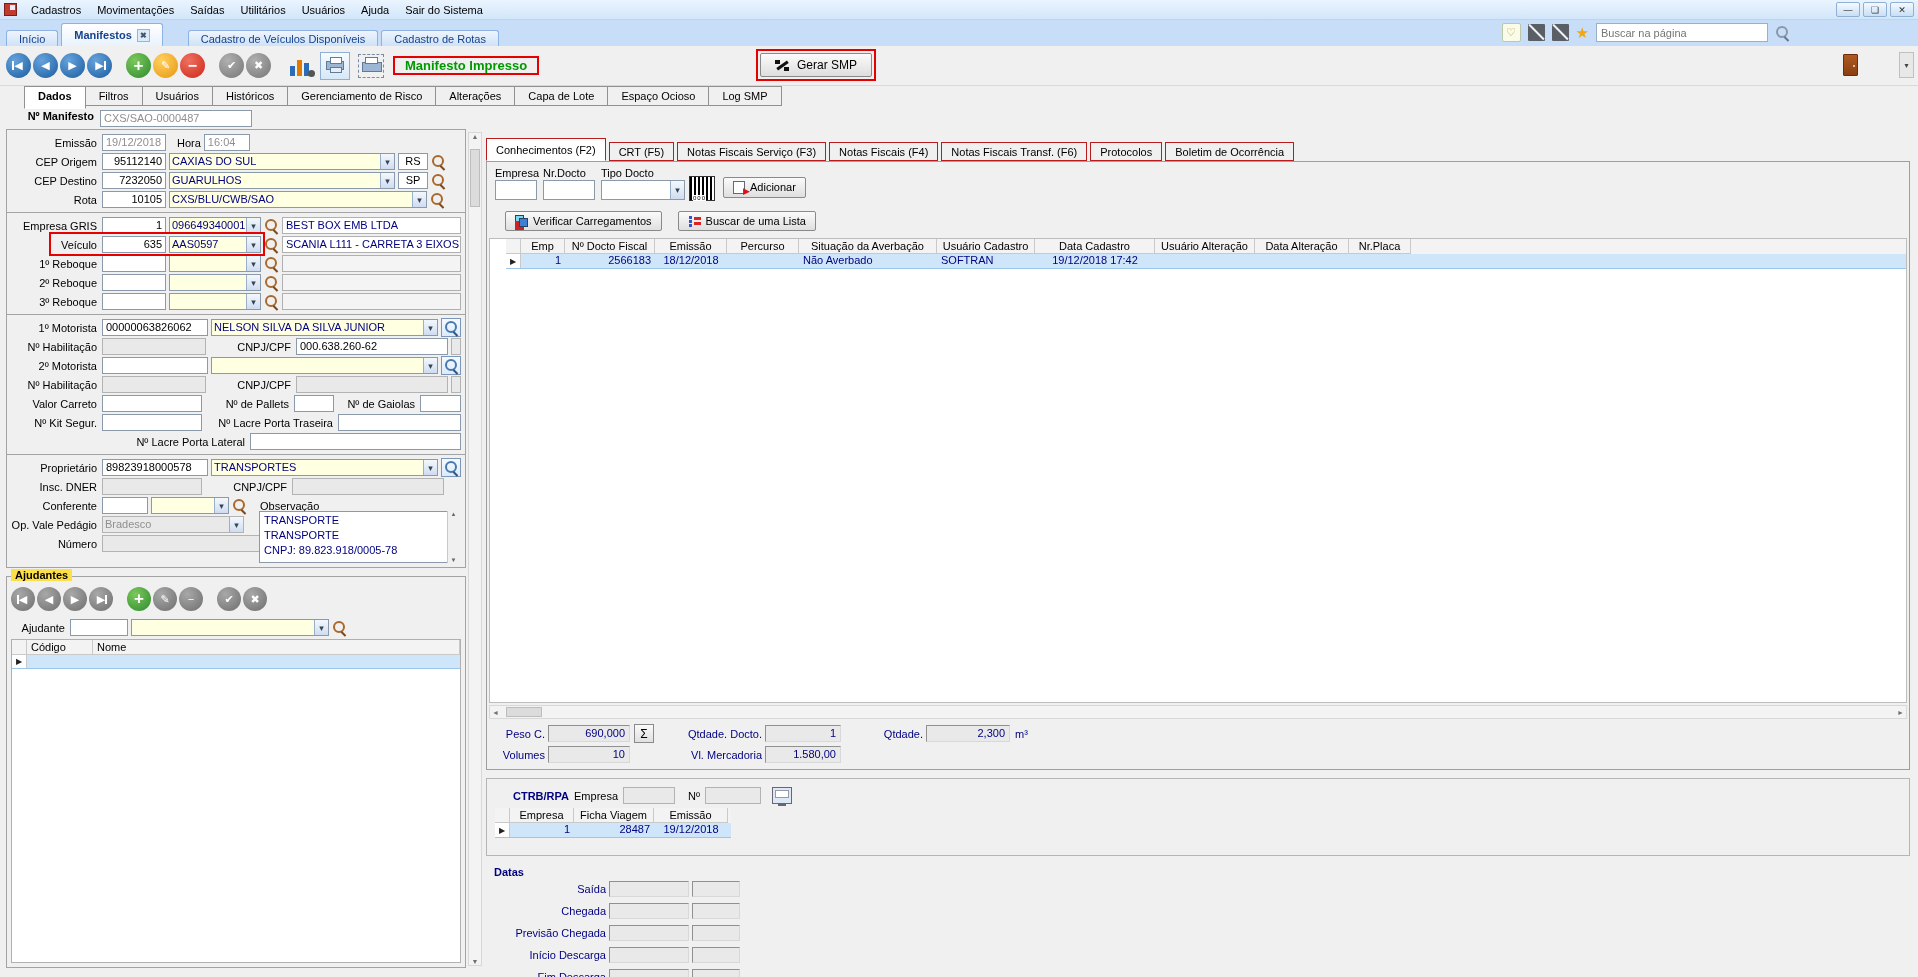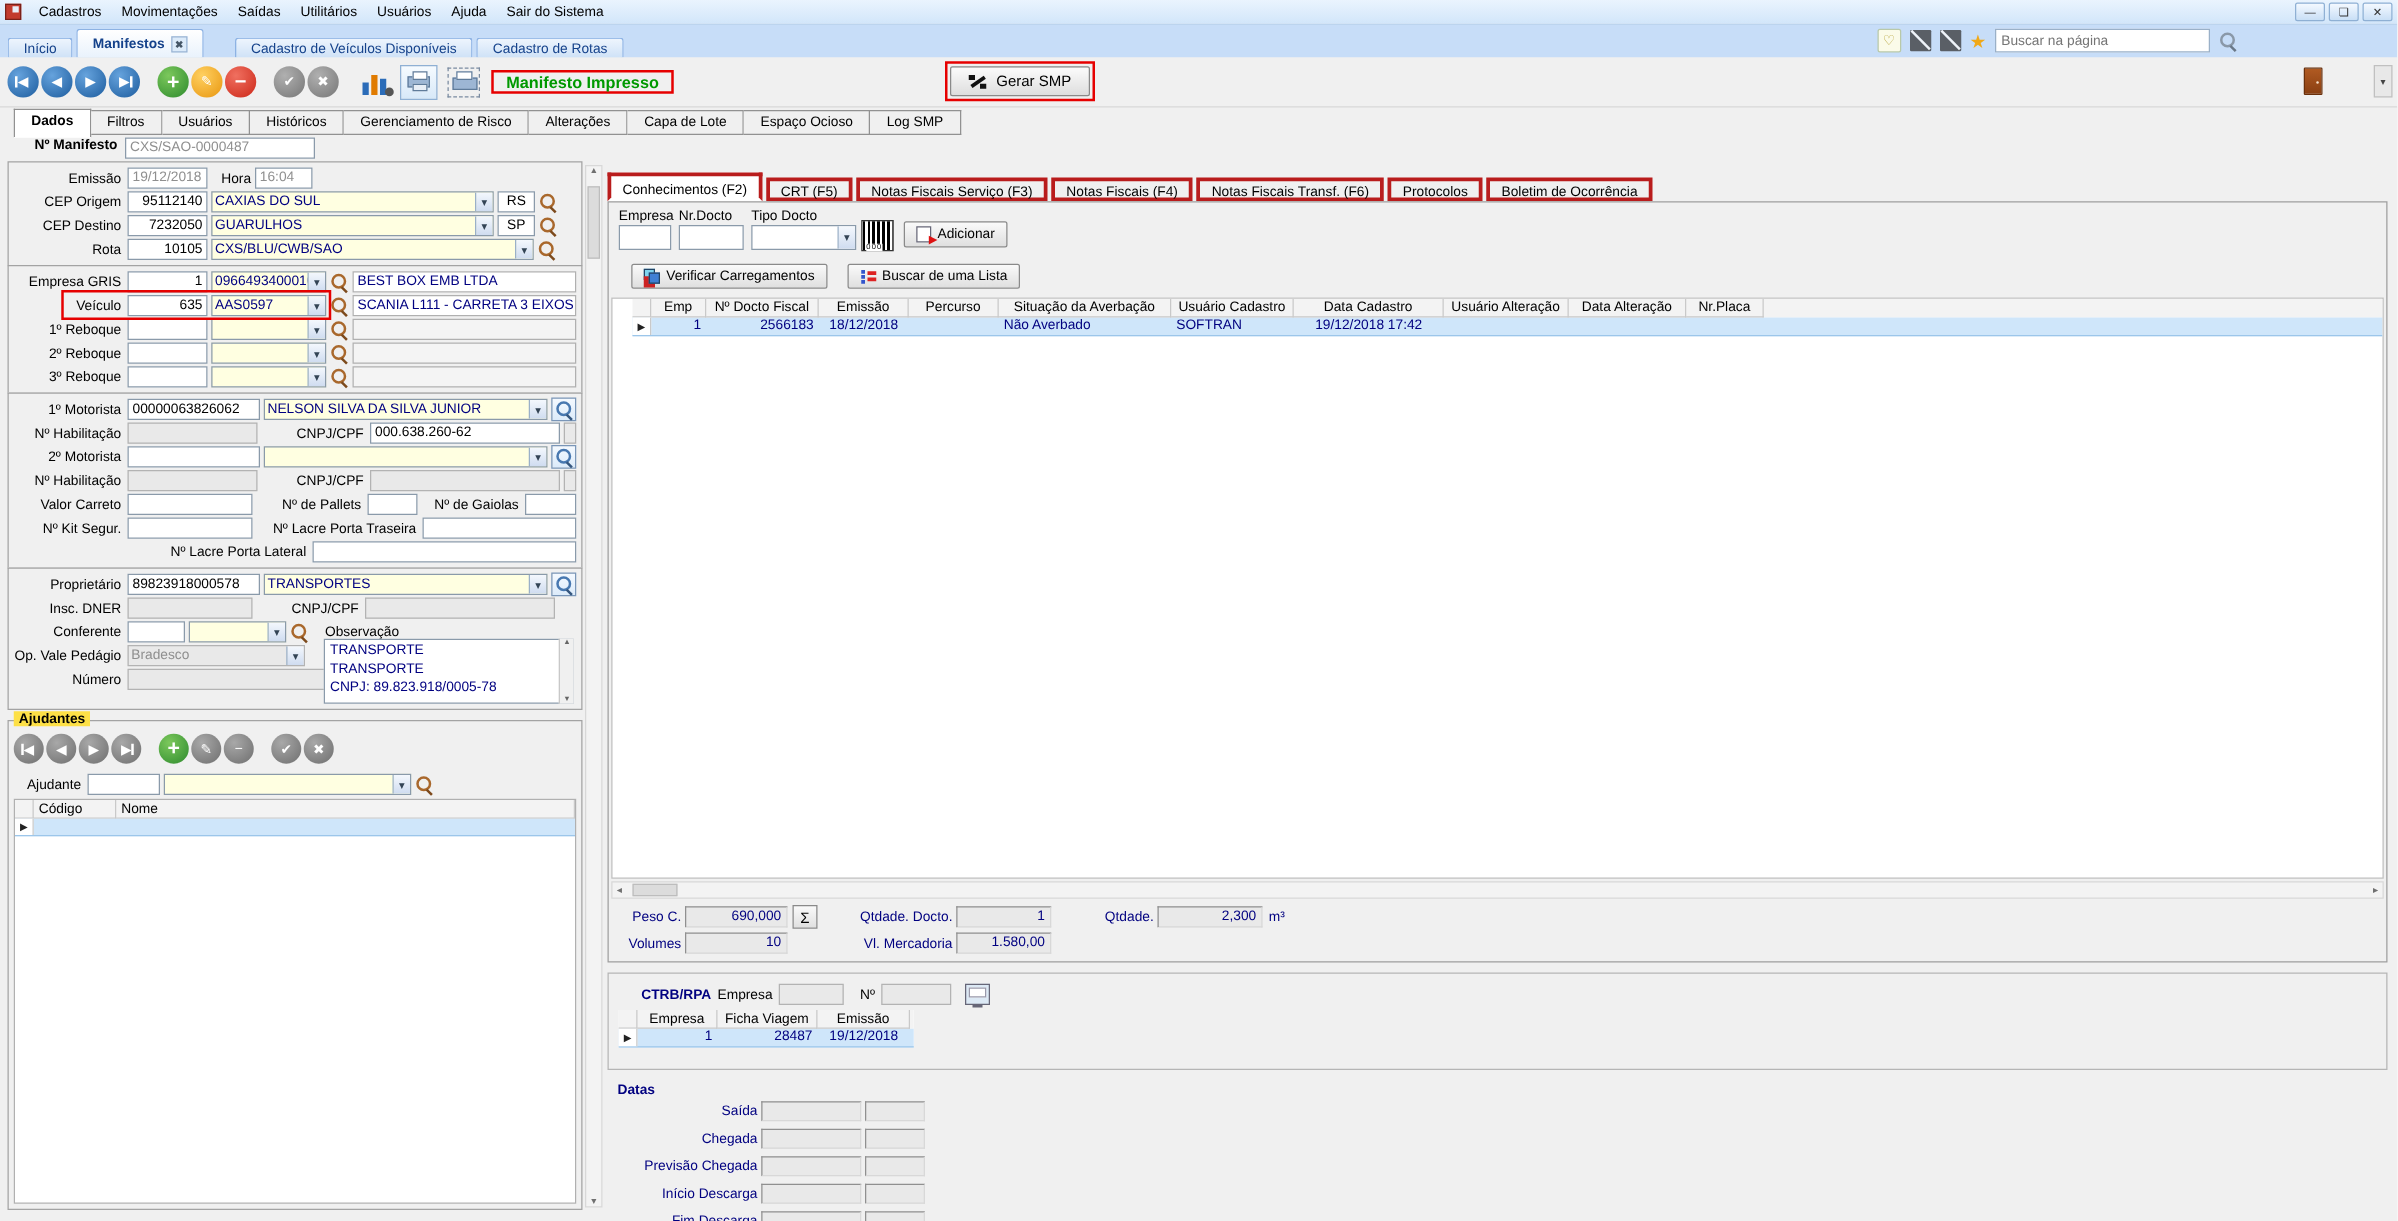--- a/index.html
+++ b/index.html
@@ -66,21 +66,21 @@
   .gerar-wrap{position:absolute;left:756px;top:3px;padding:2px}
   .gerar-btn{display:flex;align-items:center;gap:7px;padding:4px 14px;border:1px solid #8a8a8a;border-radius:2px;background:linear-gradient(#fbfbfb,#dedede);font-size:12px}
   .sat-ic{width:15px;height:13px;position:relative}
   .sat-ic::before{content:"";position:absolute;left:1px;top:5px;width:13px;height:3px;background:#111;transform:rotate(-35deg)}
   .sat-ic::after{content:"";position:absolute;left:0;top:1px;width:5px;height:4px;background:#111;box-shadow:9px 7px 0 #111}
   .door-ic{position:absolute;right:60px;top:8px;width:15px;height:22px;background:linear-gradient(#b05a22,#8a3f12);border:1px solid #6a2f0a;border-radius:1px}
   .door-ic::after{content:"";position:absolute;right:2px;top:10px;width:2px;height:2px;background:#f4e0c8;border-radius:50%}
   .tb-expand{position:absolute;right:4px;top:6px;width:15px;height:26px;border:1px solid #c0c0c0;background:#e8e8e8;display:flex;align-items:center;justify-content:center;font-size:8px;color:#444}
 
   
-  .subtabs{height:24px;display:flex;align-items:center;padding-left:11px;background:#f0f0f0}
+  .subtabs{height:24px;display:flex;align-items:flex-start;padding-left:24px;background:#f0f0f0}
   .subtab{border:1px solid #919191;border-left:none;padding:3px 13px;background:#f0f0f0;height:20px;white-space:nowrap}
   .subtab:first-child{border-left:1px solid #919191;background:#fff;font-weight:bold;height:23px;border-bottom-color:#fff}
 
   
   .mrow{display:flex;align-items:flex-start;height:26px;padding-left:12px;gap:4px}
   .mrow .flabel{font-weight:bold;width:84px}
 
   
   .frow{display:flex;align-items:center;height:17px;margin:2px 4px 0 4px;gap:3px}
   .flabel{width:88px;text-align:right;padding-right:2px;flex:none;white-space:nowrap;overflow:hidden}
@@ -116,21 +116,21 @@
   .gc{padding:0 4px;white-space:nowrap;overflow:hidden;flex:none;color:#000080}
   .sel{background:#cfe6fa;border-bottom:1px solid #9cc6ea}
   .gutter{width:15px;flex:none;border-right:1px solid #c9c9c9;display:flex;align-items:center;justify-content:center;font-size:8px;color:#222;padding:0}
   .obs-box{position:absolute;left:252px;top:56px;width:200px;height:52px;border:1px solid #8a9aaa;background:#fff;color:#000080;padding:1px 14px 1px 4px;white-space:pre-line;line-height:15px;overflow:hidden}
   .obs-scroll{position:absolute;right:0;top:0;bottom:0;width:12px;background:#f0f0f0;border-left:1px solid #c8c8c8;display:flex;flex-direction:column;justify-content:space-between;align-items:center;font-size:6px;color:#666}
   .veic-redbox{position:absolute;left:42px;top:19px;width:216px;height:24px;border:2px solid #e60000;pointer-events:none}
 
   
   .right-panel{position:absolute;left:486px;top:138px;width:1424px;bottom:0}
   .rp-tabs{display:flex;align-items:flex-end;height:23px}
-  .rtab{border:3px solid #b91c1c;padding:3px 9px;background:#f0f0f0;margin-right:3px;height:19px;white-space:nowrap}
+  .rtab{border:1px solid #b91c1c;padding:3px 9px;background:#f0f0f0;margin-right:3px;height:19px;white-space:nowrap}
   .rtab.active{background:#fff;height:23px;border-bottom-color:#fff;padding-top:5px}
   .rp-main{position:absolute;left:0;top:23px;height:609px;width:100%;border:1px solid #9e9e9e;background:#f0f0f0}
   .rp-fields{position:absolute;left:6px;top:2px;height:44px;width:700px}
   .rp-fields .lab{position:absolute;top:3px;white-space:nowrap}
   .rp-fields .box{position:absolute;top:16px;height:20px}
   .barcode{position:absolute;left:196px;top:12px;width:26px;height:25px;background:repeating-linear-gradient(90deg,#000 0 2px,#fff 2px 4px);border:1px solid #333}
   .barcode::after{content:"000";position:absolute;left:3px;bottom:-1px;background:#fff;font-size:6px;letter-spacing:1px}
   .btn{display:inline-flex;align-items:flex-start;gap:5px;padding:3px 9px;border:1px solid #8a8a8a;background:linear-gradient(#fafafa,#dfdfdf);border-radius:2px;white-space:nowrap}
   .adicionar{position:absolute;left:230px;top:13px}
   .add-ic{width:12px;height:13px;background:#fff;border:1px solid #667;position:relative}

